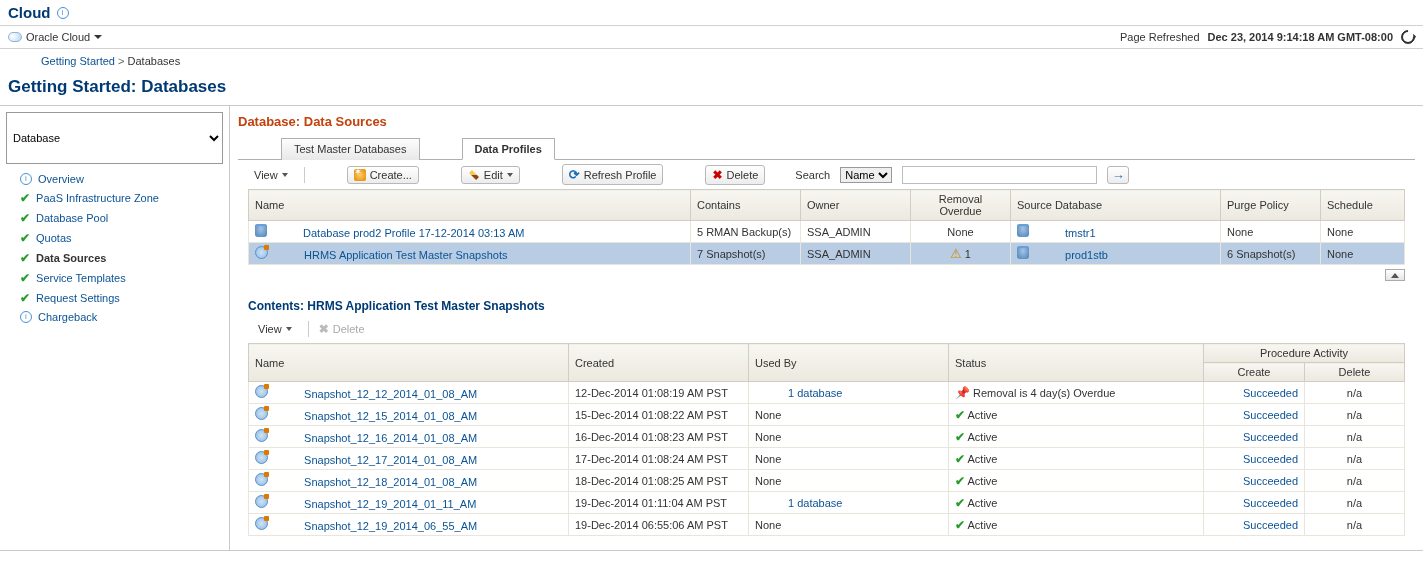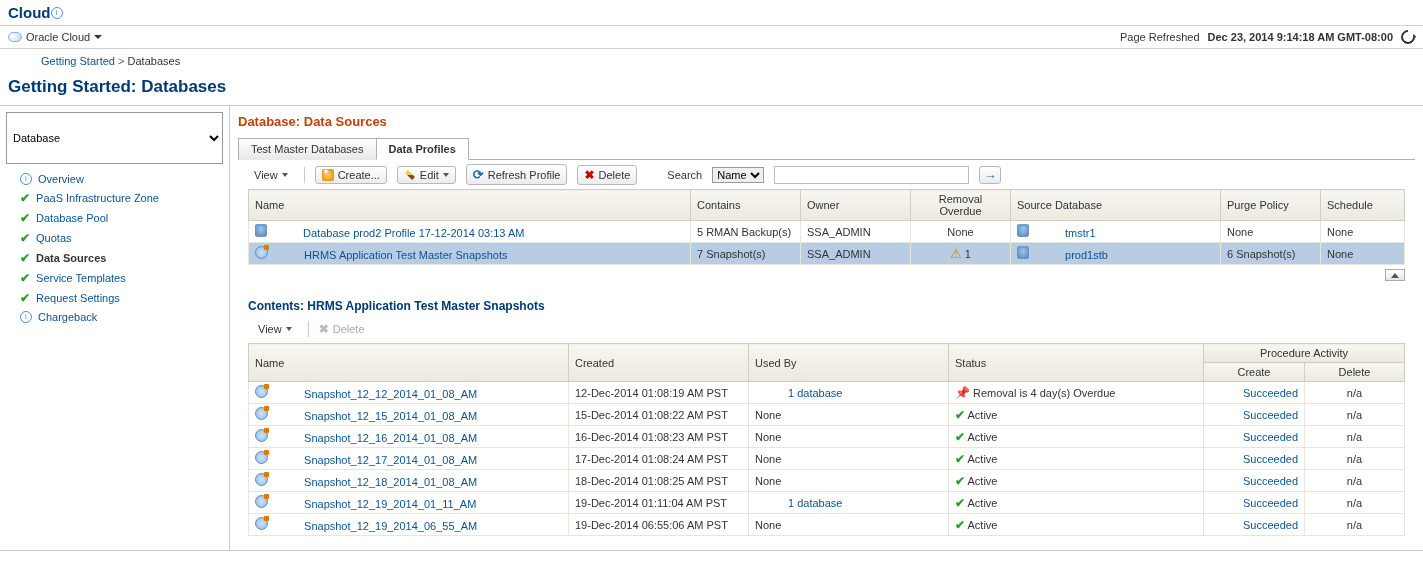--- a/index.html
+++ b/index.html
@@ -1,21 +1,21 @@
 <!DOCTYPE html>
 <html><head>
 <meta charset="utf-8">
 <style>
 * { margin:0; padding:0; box-sizing:border-box; font-family: Tahoma, Arial, sans-serif; }
 body { font-size:11px; color:#333; background:#fff; width:1423px; }
 a, .link { color:#0b5394; cursor:pointer;margin-left:33px; }
 
 
 .top { padding:4px 8px; border-bottom:1px solid #d0d0d0; display:flex; align-items:center; justify-content:space-between; background:#fff; }
-.top-left { display:flex; align-items:center; }
+.top-left { display:flex; align-items:center; gap:6px; }
 .cloud-title { color:#003a75; font-weight:bold; font-size:15px; }
 .info-circle { width:12px; height:12px; border:1px solid #4a90d9; border-radius:50%; color:#4a90d9; font-size:8px; line-height:10px; text-align:center; display:inline-block; }
 .sub-top { padding:4px 8px; display:flex; justify-content:space-between; align-items:center; border-bottom:1px solid #d0d0d0; }
 .cloud-drop { display:flex; align-items:center; gap:4px; font-size:11px; color:#333; cursor:pointer; }
 .cloud-icon { width:14px; height:10px; border-radius:6px; background:radial-gradient(circle at 30% 40%, #fff, #b8d4f0); border:1px solid #8fb3d9; }
 .caret { width:0; height:0; border-left:4px solid transparent; border-right:4px solid transparent; border-top:4px solid #333; display:inline-block; }
 .refresh-row { display:flex; align-items:center; gap:8px; font-size:11px; }
 .refresh-ic { width:14px; height:14px; border:2px solid #333; border-radius:50%; border-top-color:transparent; transform:rotate(45deg); cursor:pointer; position:relative; }
 .refresh-ic::after { content:''; position:absolute; top:-3px; right:-1px; width:0; height:0; border-left:3px solid #333; border-top:3px solid transparent; border-bottom:3px solid transparent; transform:rotate(-45deg); }
 
@@ -30,27 +30,27 @@
 .side-item { display:flex; align-items:center; gap:6px; padding:3px 4px 3px 14px; cursor:pointer; }
 .side-item .lbl { color:#0b5394; }
 .side-item.bold .lbl { font-weight:bold; color:#333; }
 .ic-info { width:12px; height:12px; border:1px solid #4a90d9; border-radius:50%; color:#4a90d9; font-size:8px; text-align:center; line-height:10px; }
 .ic-check { color:#2a9c2a; font-size:12px; font-weight:bold; }
 
 .content { flex:1; border:1px solid #c9c9c9; border-left:none; border-right:none; padding:2px 8px 12px; }
 .panel-ttl { color:#c2410c; font-weight:bold; font-size:13px; padding:6px 0; }
 
 .tabs { display:flex; border-bottom:1px solid #b0b0b0; margin-top:2px; }
-.tab { padding:4px 12px; border:1px solid #b0b0b0; border-bottom:none; background:linear-gradient(#fdfdfd,#e8e8e8); cursor:pointer; font-size:11px; position:relative; top:1px; margin-right:-1px; }
+.tab { padding:4px 12px; border:1px solid #b0b0b0; border-bottom:none; background:linear-gradient(#fdfdfd,#e8e8e8); cursor:pointer; font-size:11px; position:relative; top:1px; margin-right:-1px;margin-left:43px; }
 .tab.active { background:#fff; font-weight:bold; border-bottom:1px solid #fff; }
 
 .desc { font-size:11px; color:#333; padding:10px 0 12px; }
 
 .toolbar { display:flex; align-items:center; gap:10px; padding:4px 10px; }
-.tool-btn { display:flex; align-items:center; gap:4px; padding:2px 6px; border:1px solid #b8b8b8; border-radius:3px; background:linear-gradient(#fff,#ececec); cursor:pointer; font-size:11px; }
+.tool-btn { display:flex; align-items:center; gap:4px; padding:2px 6px; border:1px solid #b8b8b8; border-radius:3px; background:linear-gradient(#fff,#ececec); cursor:pointer; font-size:11px;margin-left:32px; }
 .tool-icon { width:12px; height:12px; display:inline-block; }
 .ic-create { background:radial-gradient(circle,#fc6,#e08800); border-radius:2px; position:relative; }
 .ic-create::after { content:'✶'; position:absolute; top:-3px; left:0; color:#fff; font-size:10px; }
 .ic-pencil { background:linear-gradient(135deg,#f5c851 50%,#8b4513 50%); transform:rotate(45deg); width:10px; height:4px; margin:4px 1px; }
 .ic-ref { color:#1e6fb8; font-size:13px; font-weight:bold; }
 .ic-del { color:#c00; font-weight:bold; font-size:12px; }
 .ic-del.disabled { color:#bbb; }
 .btn-caret { width:0; height:0; border-left:3px solid transparent; border-right:3px solid transparent; border-top:4px solid #555; }
 .sep-vert { width:1px; height:16px; background:#ccc; }
 .search-lbl { font-size:11px; }

